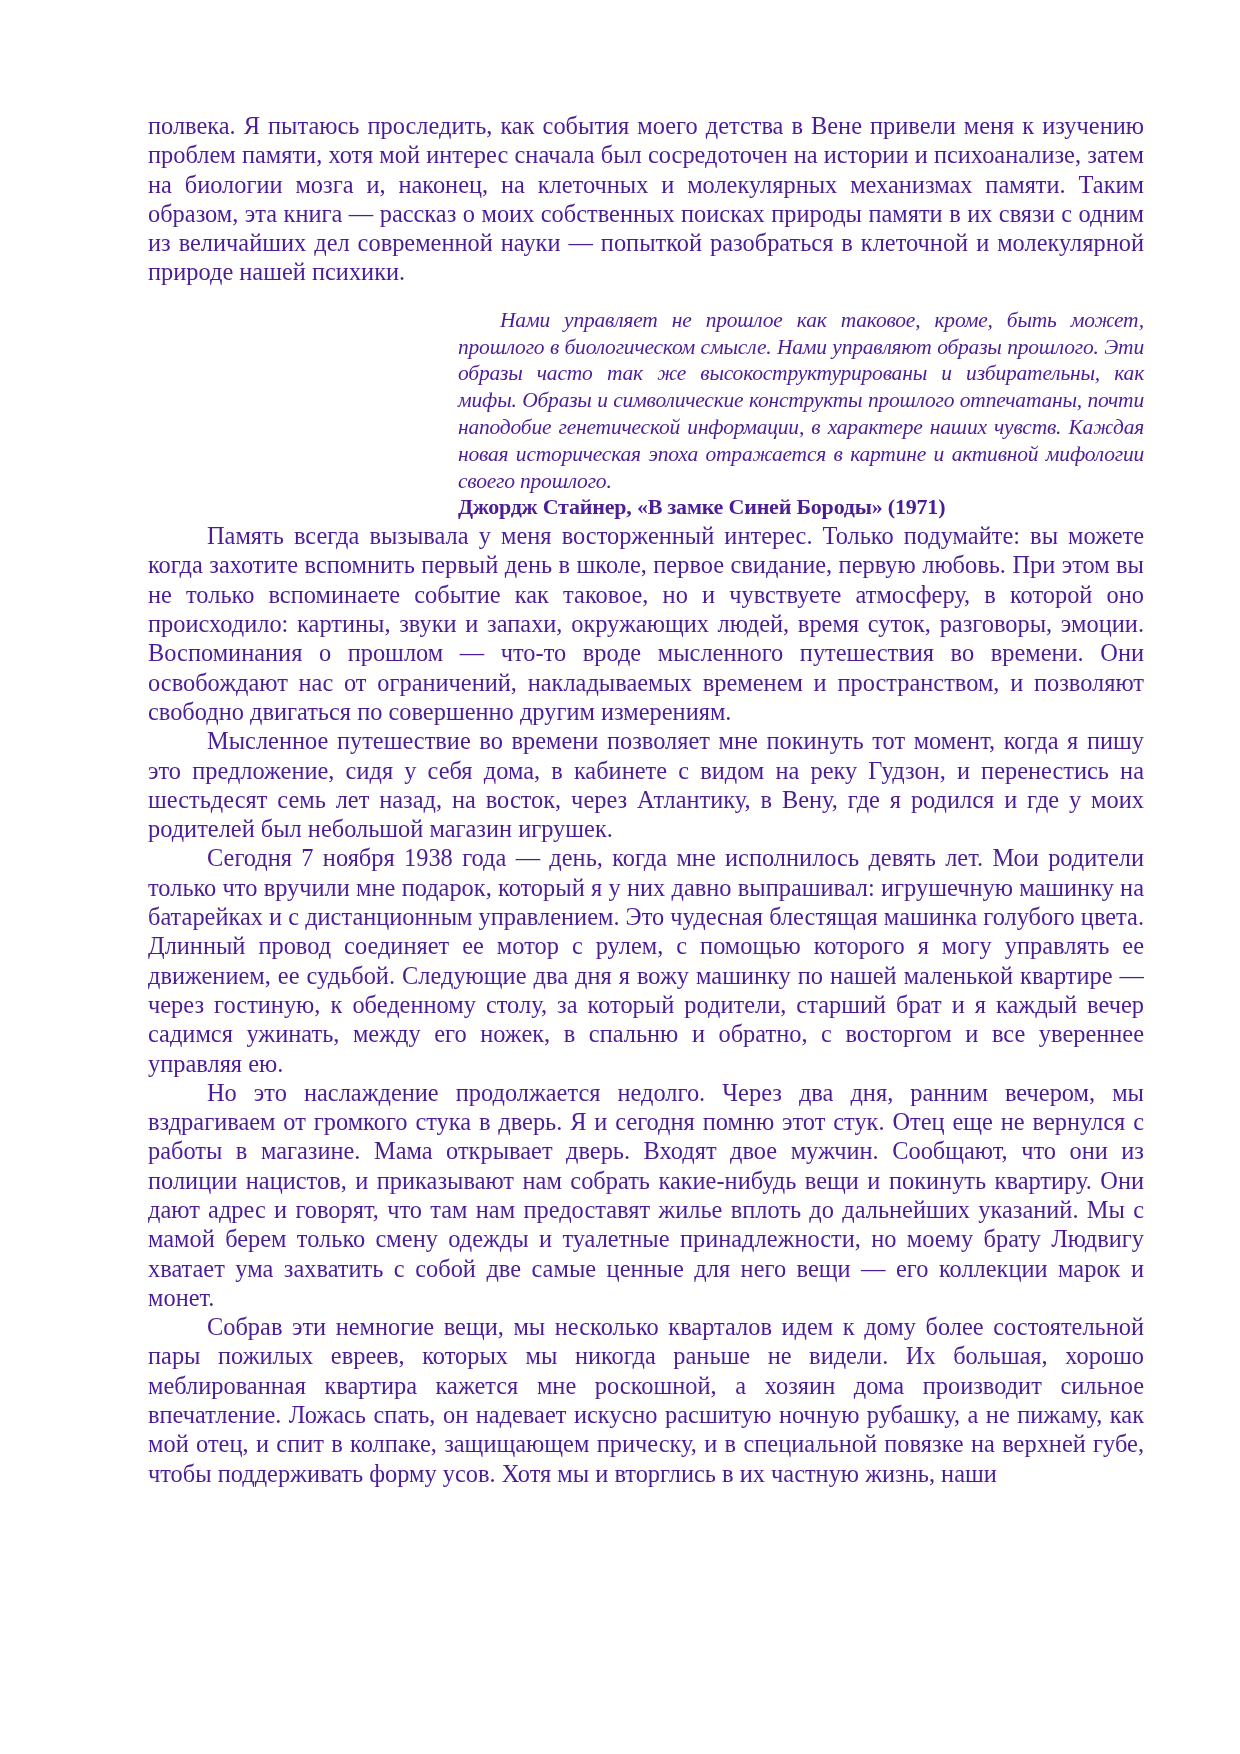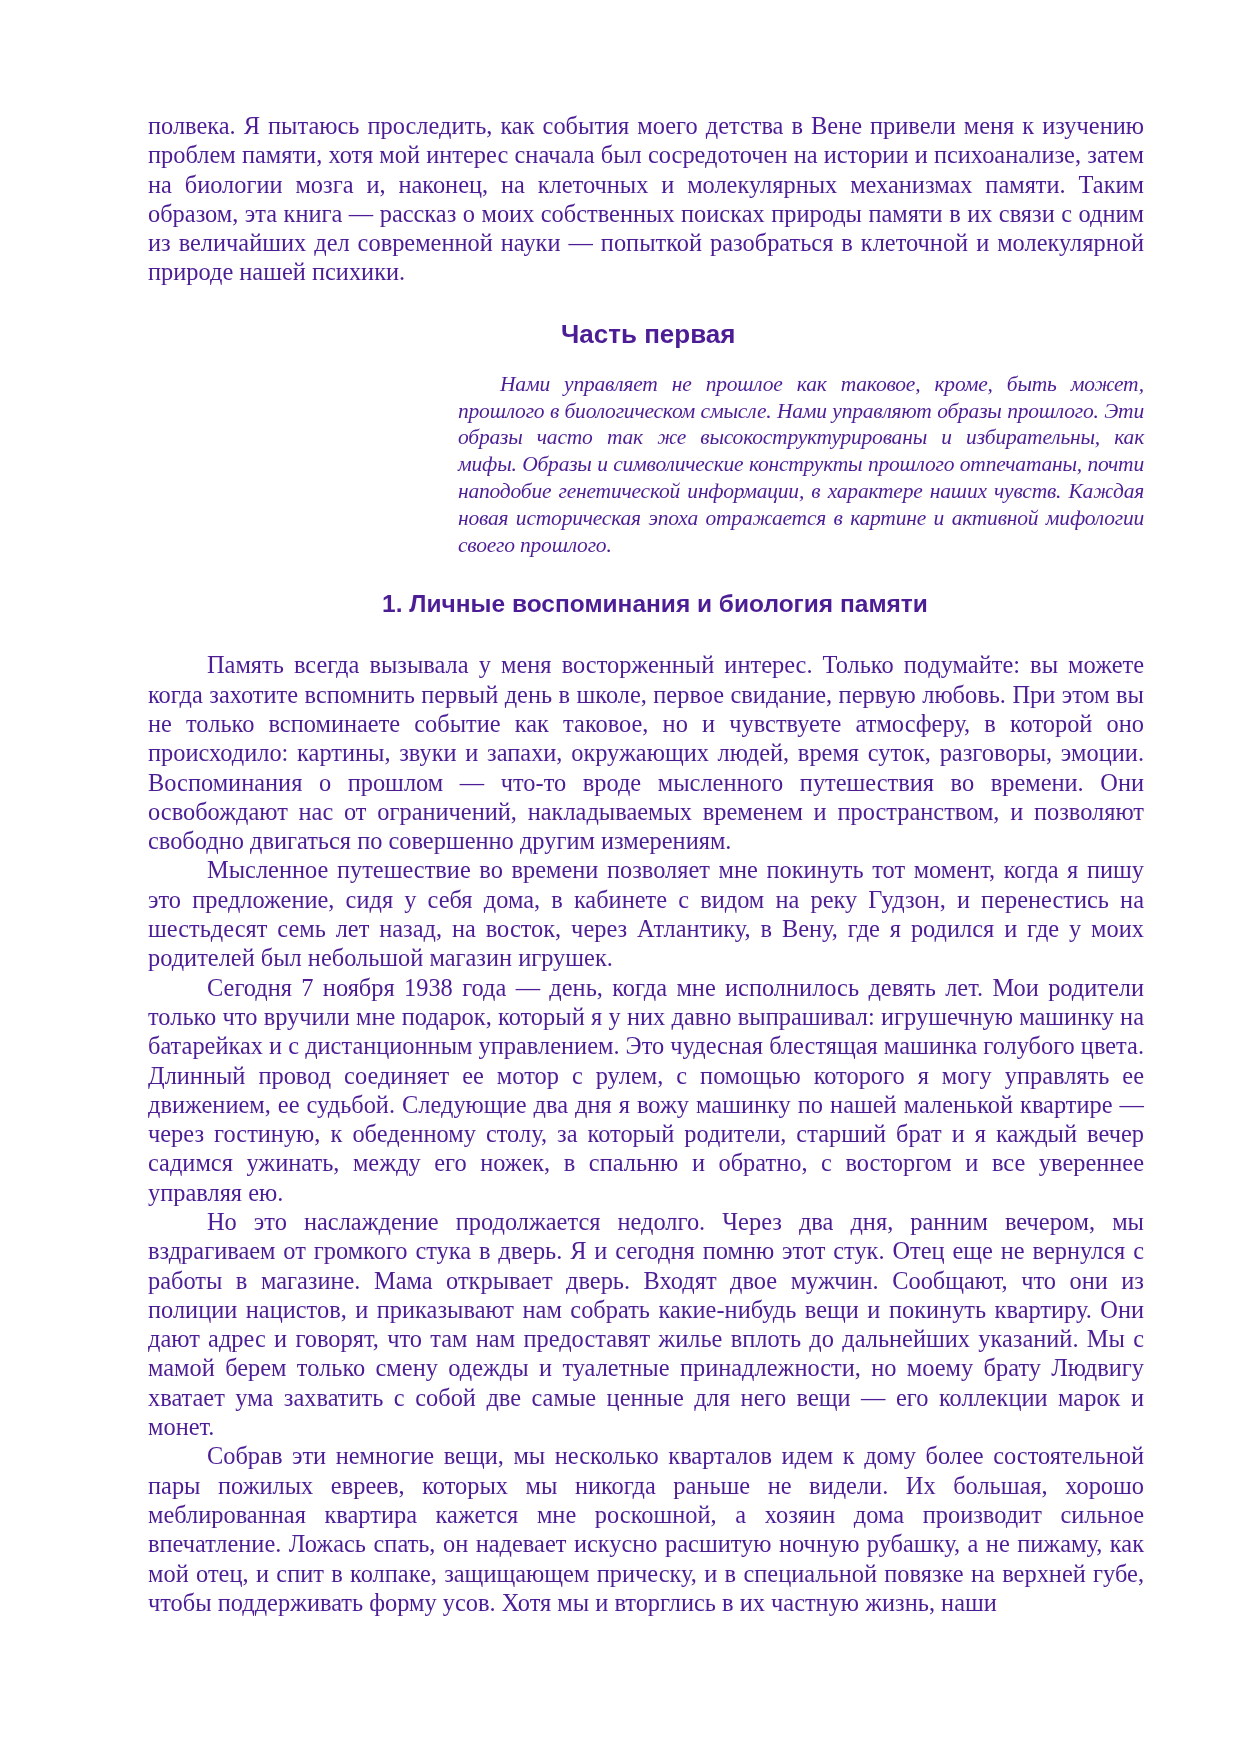--- a/index.html
+++ b/index.html
@@ -32,26 +32,25 @@
       padding-left: 18px;
     }
     .body-text { font-size: 24.4px; line-height: 29.3px; }
   </style>
 </head>
 <body>
 
 <div class="page">
   <p class="body-text">полвека. Я пытаюсь проследить, как события моего детства в Вене привели меня к изучению проблем памяти, хотя мой интерес сначала был сосредоточен на истории и психоанализе, затем на биологии мозга и, наконец, на клеточных и молекулярных механизмах памяти. Таким образом, эта книга — рассказ о моих собственных поисках природы памяти в их связи с одним из величайших дел современной науки — попыткой разобраться в клеточной и молекулярной природе нашей психики.</p>
 
-  <h2 class="part-title">Часть первая</h2>
 
   <div class="epigraph">
     <p class="epigraph-text">Нами управляет не прошлое как таковое, кроме, быть может, прошлого в биологическом смысле. Нами управляют образы прошлого. Эти образы часто так же высокоструктурированы и избирательны, как мифы. Образы и символические конструкты прошлого отпечатаны, почти наподобие генетической информации, в характере наших чувств. Каждая новая историческая эпоха отражается в картине и активной мифологии своего прошлого.</p>
+    <p class="epigraph-author">Джордж Стайнер, «В замке Синей Бороды» (1971)</p>
   </div>
 
-  <h3 class="chapter-title">1. Личные воспоминания и биология памяти</h3>
 
   <p class="body-text indent">Память всегда вызывала у меня восторженный интерес. Только подумайте: вы можете когда захотите вспомнить первый день в школе, первое свидание, первую любовь. При этом вы не только вспоминаете событие как таковое, но и чувствуете атмосферу, в которой оно происходило: картины, звуки и запахи, окружающих людей, время суток, разговоры, эмоции. Воспоминания о прошлом — что-то вроде мысленного путешествия во времени. Они освобождают нас от ограничений, накладываемых временем и пространством, и позволяют свободно двигаться по совершенно другим измерениям.</p>
   <p class="body-text indent">Мысленное путешествие во времени позволяет мне покинуть тот момент, когда я пишу это предложение, сидя у себя дома, в кабинете с видом на реку Гудзон, и перенестись на шестьдесят семь лет назад, на восток, через Атлантику, в Вену, где я родился и где у моих родителей был небольшой магазин игрушек.</p>
   <p class="body-text indent">Сегодня 7 ноября 1938 года — день, когда мне исполнилось девять лет. Мои родители только что вручили мне подарок, который я у них давно выпрашивал: игрушечную машинку на батарейках и с дистанционным управлением. Это чудесная блестящая машинка голубого цвета. Длинный провод соединяет ее мотор с рулем, с помощью которого я могу управлять ее движением, ее судьбой. Следующие два дня я вожу машинку по нашей маленькой квартире — через гостиную, к обеденному столу, за который родители, старший брат и я каждый вечер садимся ужинать, между его ножек, в спальню и обратно, с восторгом и все увереннее управляя ею.</p>
   <p class="body-text indent">Но это наслаждение продолжается недолго. Через два дня, ранним вечером, мы вздрагиваем от громкого стука в дверь. Я и сегодня помню этот стук. Отец еще не вернулся с работы в магазине. Мама открывает дверь. Входят двое мужчин. Сообщают, что они из полиции нацистов, и приказывают нам собрать какие-нибудь вещи и покинуть квартиру. Они дают адрес и говорят, что там нам предоставят жилье вплоть до дальнейших указаний. Мы с мамой берем только смену одежды и туалетные принадлежности, но моему брату Людвигу хватает ума захватить с собой две самые ценные для него вещи — его коллекции марок и монет.</p>
   <p class="body-text indent">Собрав эти немногие вещи, мы несколько кварталов идем к дому более состоятельной пары пожилых евреев, которых мы никогда раньше не видели. Их большая, хорошо меблированная квартира кажется мне роскошной, а хозяин дома производит сильное впечатление. Ложась спать, он надевает искусно расшитую ночную рубашку, а не пижаму, как мой отец, и спит в колпаке, защищающем прическу, и в специальной повязке на верхней губе, чтобы поддерживать форму усов. Хотя мы и вторглись в их частную жизнь, наши</p>
 </div>
 
 </body></html>

